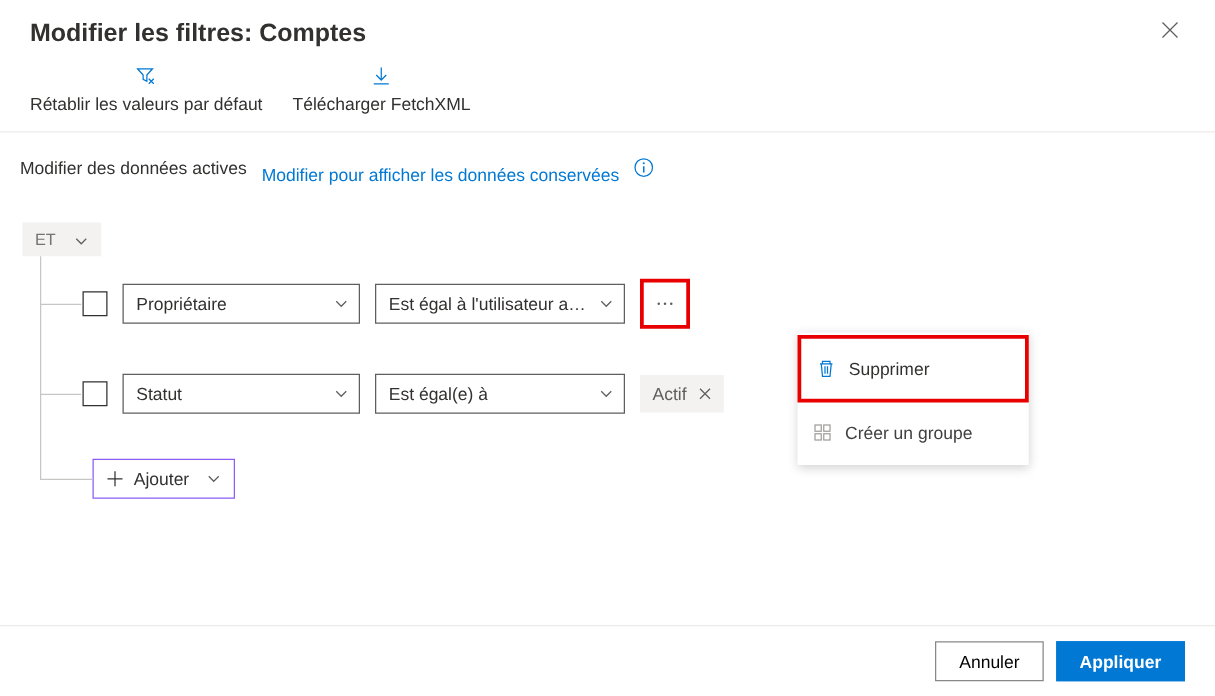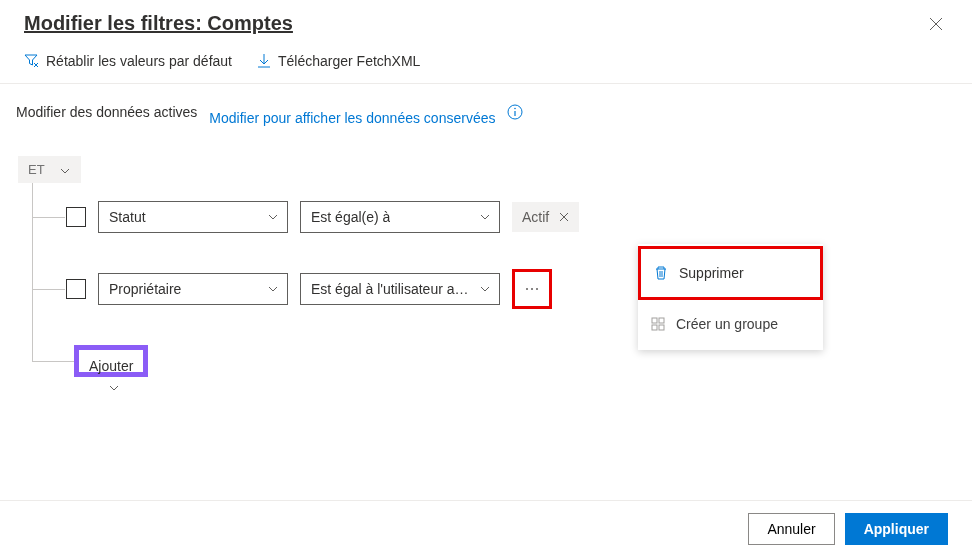--- a/index.html
+++ b/index.html
@@ -11,22 +11,21 @@
     background: #fff;
     width: 972px;
     height: 557px;
     position: relative;
     overflow: hidden;
   }
   .header {
     padding: 12px 24px 8px 24px;
     display: flex;
     justify-content: space-between;
-    align-items: flex-start;
-    text-decoration: underline;
+    align-items: flex-end;
   }
   .title {
     font-size: 20px;
     font-weight: 600;
     color: #323130;
   }
   .close-btn {
     cursor: pointer;
     padding: 4px;
   }
@@ -35,20 +34,21 @@
     display: flex;
     gap: 24px;
     align-items: center;
   }
   .toolbar-item {
     display: flex;
     align-items: center;
     gap: 6px;
     cursor: pointer;
     color: #323130;
+    flex-direction: column;
   }
   .toolbar-item .icon { color: #0078d4; display: flex; }
   hr.sep {
     border: none;
     border-top: 1px solid #edebe9;
     margin: 0;
   }
   .datastate {
     padding: 14px 24px 6px 16px;
     display: flex;
@@ -153,29 +153,28 @@
     align-items: center;
     gap: 10px;
     background: #f3f2f1;
     height: 30px;
     padding: 0 10px;
     color: #605e5c;
     cursor: pointer;
   }
   .tag .x { color: #605e5c; }
   .add-btn {
-    border: 5px solid #8b5cf6;
+    border: 1px solid #8b5cf6;
     height: 32px;
     display: inline-flex;
     align-items: center;
     gap: 8px;
     padding: 0 10px;
     cursor: pointer;
     background: #fff;
-    flex-direction: column;
   }
   .ctx-menu {
     position: absolute;
     left: 638px;
     top: 112px;
     width: 185px;
     background: #fff;
     box-shadow: 0 2px 8px rgba(0,0,0,.18);
     padding: 2px 0;
   }
@@ -271,63 +270,63 @@
     <svg class="chev" width="12" height="12" viewBox="0 0 12 12">
         <path d="M2 4l4 4 4-4" fill="none" stroke="#605e5c" stroke-width="1"></path>
       </svg>
   </div>
 
   <div class="tree">
 
     <div class="cond-row">
       <div class="chk"></div>
       <div class="dd field">
-        <span class="dd-text">Statut</span>
-        <svg class="chev" width="12" height="12" viewBox="0 0 12 12">
-            <path d="M2 4l4 4 4-4" fill="none" stroke="#605e5c" stroke-width="1"></path>
-          </svg>
-      </div>
-      <div class="dd op">
-        <span class="dd-text">Est égal(e) à</span>
-        <svg class="chev" width="12" height="12" viewBox="0 0 12 12">
-            <path d="M2 4l4 4 4-4" fill="none" stroke="#605e5c" stroke-width="1"></path>
-          </svg>
-      </div>
-      <div class="tag">
-        <span>Actif</span>
-        <span class="x">
-          <svg width="10" height="10" viewBox="0 0 10 10">
-              <path d="M1 1l8 8M9 1l-8 8" stroke="#605e5c" stroke-width="1"></path>
-            </svg>
-        </span>
-      </div>
-    </div>
-
-    <div class="cond-row">
-      <div class="chk"></div>
-      <div class="dd field">
         <span class="dd-text">Propriétaire</span>
         <svg class="chev" width="12" height="12" viewBox="0 0 12 12">
             <path d="M2 4l4 4 4-4" fill="none" stroke="#605e5c" stroke-width="1"></path>
           </svg>
       </div>
       <div class="dd op">
         <span class="dd-text">Est égal à l'utilisateur ac...</span>
         <svg class="chev" width="12" height="12" viewBox="0 0 12 12">
             <path d="M2 4l4 4 4-4" fill="none" stroke="#605e5c" stroke-width="1"></path>
           </svg>
       </div>
       <div class="redbox">
         <div class="more-btn">
           <svg width="16" height="16" viewBox="0 0 16 16">
               <circle cx="3" cy="8" r="1" fill="#605e5c"></circle>
               <circle cx="8" cy="8" r="1" fill="#605e5c"></circle>
               <circle cx="13" cy="8" r="1" fill="#605e5c"></circle>
             </svg>
         </div>
+      </div>
+    </div>
+
+    <div class="cond-row">
+      <div class="chk"></div>
+      <div class="dd field">
+        <span class="dd-text">Statut</span>
+        <svg class="chev" width="12" height="12" viewBox="0 0 12 12">
+            <path d="M2 4l4 4 4-4" fill="none" stroke="#605e5c" stroke-width="1"></path>
+          </svg>
+      </div>
+      <div class="dd op">
+        <span class="dd-text">Est égal(e) à</span>
+        <svg class="chev" width="12" height="12" viewBox="0 0 12 12">
+            <path d="M2 4l4 4 4-4" fill="none" stroke="#605e5c" stroke-width="1"></path>
+          </svg>
+      </div>
+      <div class="tag">
+        <span>Actif</span>
+        <span class="x">
+          <svg width="10" height="10" viewBox="0 0 10 10">
+              <path d="M1 1l8 8M9 1l-8 8" stroke="#605e5c" stroke-width="1"></path>
+            </svg>
+        </span>
       </div>
     </div>
 
     <div class="add-row">
       <div class="add-btn">
         <svg width="14" height="14" viewBox="0 0 14 14">
             <path d="M7 1v12M1 7h12" stroke="#323130" stroke-width="1"></path>
           </svg>
         <span>Ajouter</span>
         <svg class="chev" width="12" height="12" viewBox="0 0 12 12">

